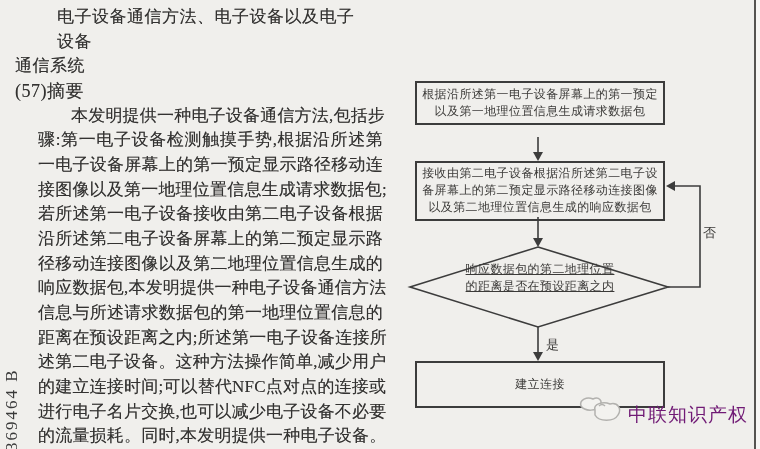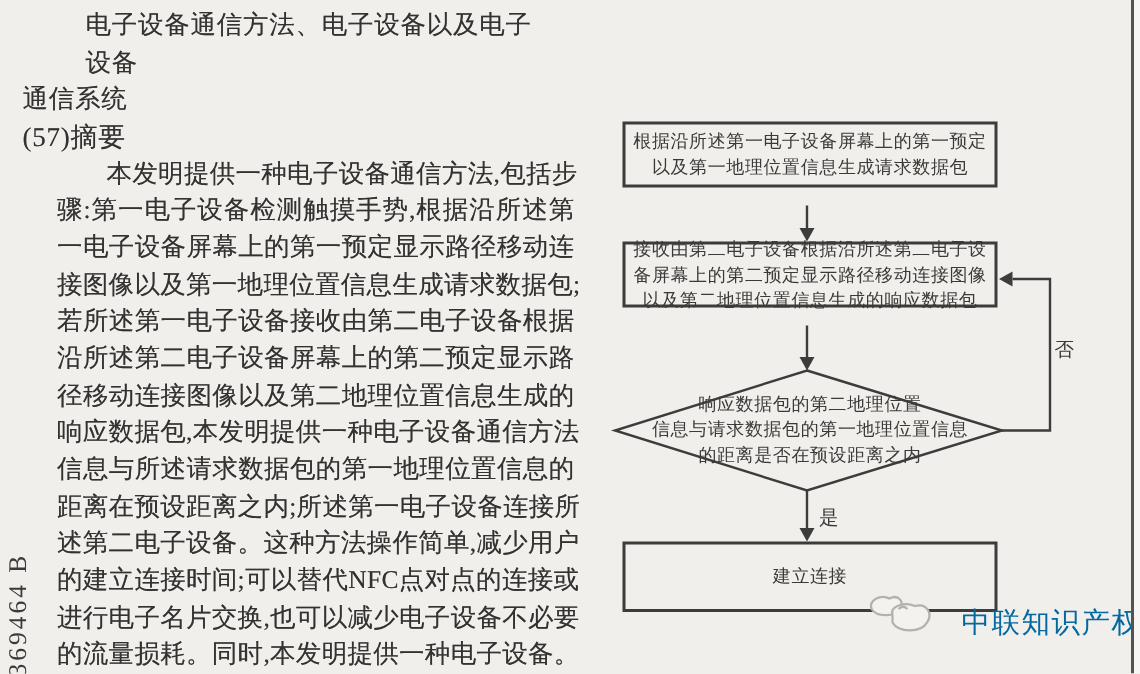--- a/index.html
+++ b/index.html
@@ -38,40 +38,41 @@
   
   .flowchart{position:absolute;inset:0;}
   .fc-svg{position:absolute;left:0;top:0;}
   .fc-box{
     position:absolute;left:415px;width:250px;box-sizing:border-box;
     border:2px solid #3c3c3c;background:transparent;
     font-size:12px;line-height:17px;text-align:center;color:#3b3a38;
     letter-spacing:.4px;display:flex;flex-direction:column;justify-content:center;
   }
   #fc-box1{top:81px;height:44px;}
-  #fc-box2{top:161px;height:44px;}
+  #fc-box2{top:161px;height:60px;font-family:Liberation Mono, monospace;}
   #fc-box3{top:361px;height:47px;}
   .fc-diamond-text{
     position:absolute;left:418px;top:261px;width:244px;
     font-size:12px;line-height:17px;text-align:center;color:#3b3a38;
     letter-spacing:.4px;
+    text-decoration:underline;
   }
   .fc-label{
     position:absolute;font-size:13px;color:#3b3a38;
   }
   #fc-yes{left:546px;top:336px;}
   #fc-no{left:703px;top:224px;}
 
   
   .watermark{position:absolute;left:577px;top:392px;width:165px;height:40px;}
   .wm-logo{position:absolute;left:0;top:2px;}
   .wm-text{
-    position:absolute;left:64px;top:10px;
+    position:absolute;left:51px;top:10px;
     font-family:Liberation Sans, sans-serif;
-    font-size:19px;letter-spacing:1px;color:#0369a1;white-space:nowrap;
+    font-size:19px;letter-spacing:1px;color:#701a75;white-space:nowrap;
   }
 
   
   .right-edge-line{position:absolute;left:754px;top:0;width:2px;height:449px;background:#555350;}
   .right-edge-paper{position:absolute;left:756px;top:0;width:4px;height:449px;background:#f7f6f4;}
 </style>
 </head>
 <body>
 
 <div class="page">
@@ -126,21 +127,20 @@
     </div>
 
     <div class="fc-box" id="fc-box2">
       <div>接收由第二电子设备根据沿所述第二电子设</div>
       <div>备屏幕上的第二预定显示路径移动连接图像</div>
       <div>以及第二地理位置信息生成的响应数据包</div>
     </div>
 
     <div class="fc-diamond-text">
       <div>响应数据包的第二地理位置</div>
-      <div>信息与请求数据包的第一地理位置信息</div>
       <div>的距离是否在预设距离之内</div>
     </div>
 
     <div class="fc-label" id="fc-yes">是</div>
     <div class="fc-label" id="fc-no">否</div>
 
     <div class="fc-box" id="fc-box3">
       <div>建立连接</div>
     </div>
   </div>

